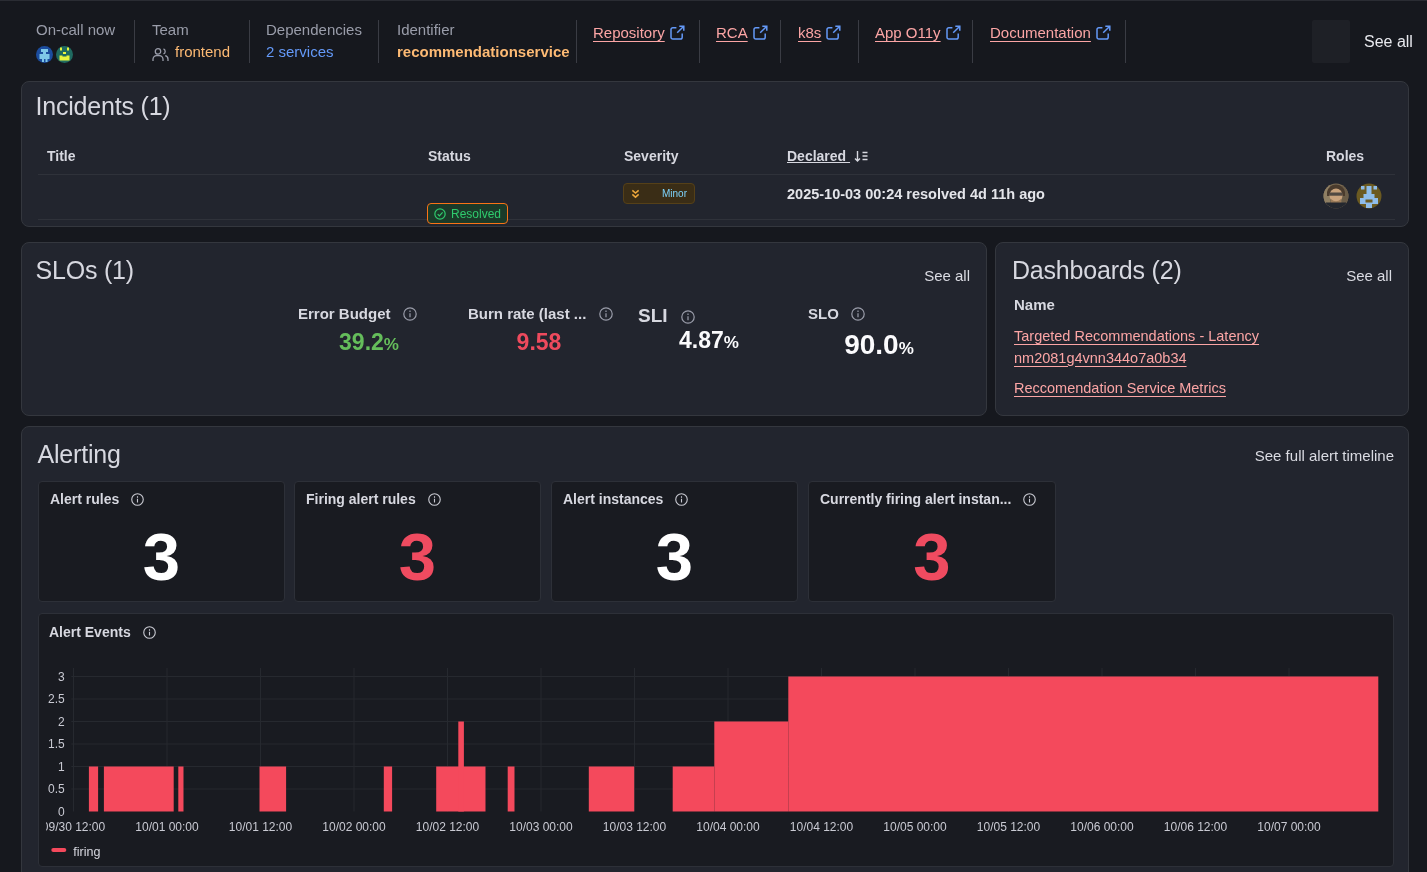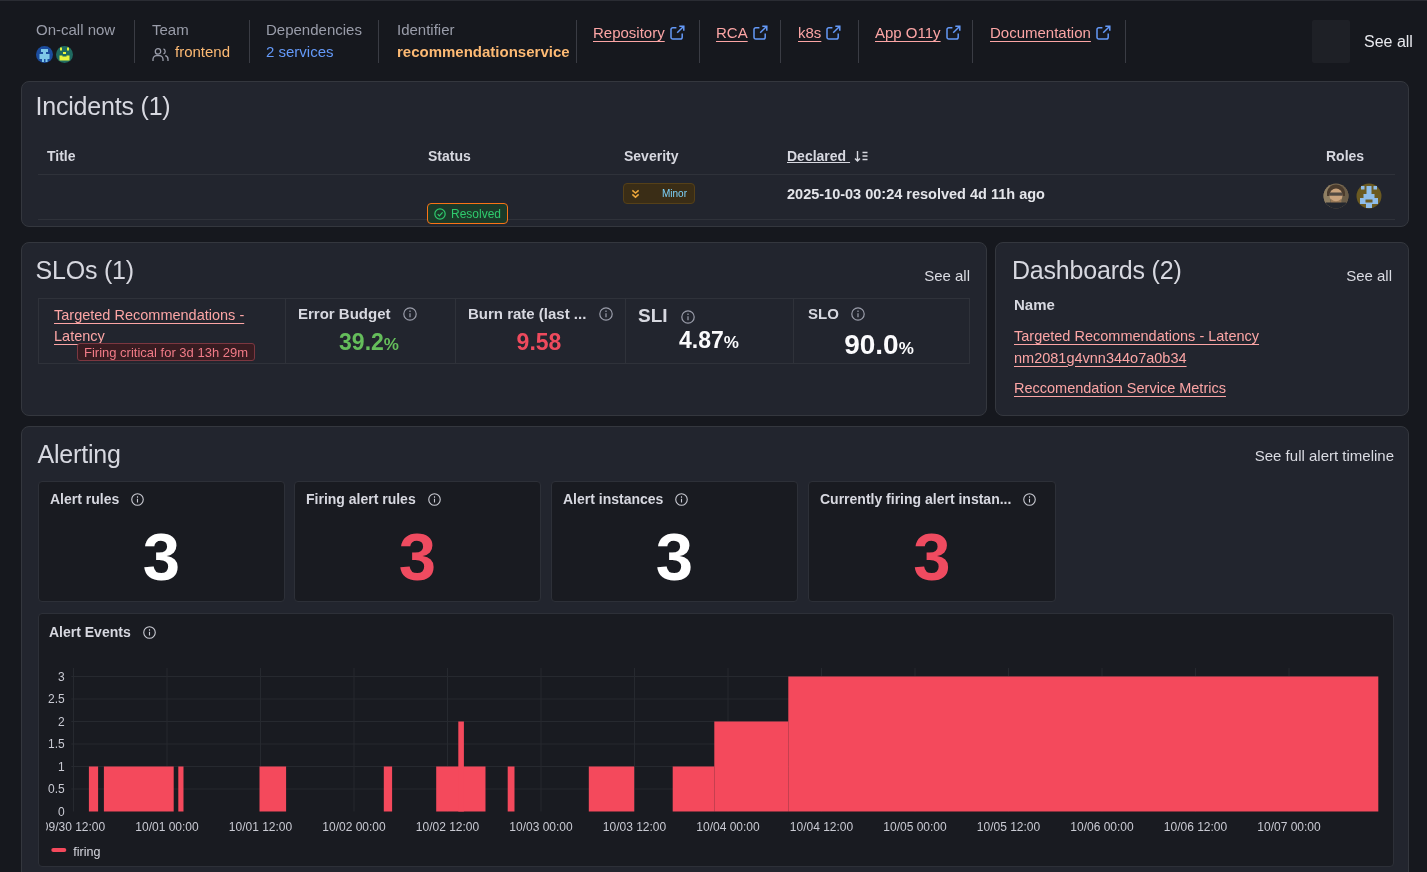--- a/index.html
+++ b/index.html
@@ -158,30 +158,20 @@
           </g>
           <rect x="9.5" y="16.5" width="7" height="3" fill="#6b5a21"></rect>
         </g>
       </svg>
     </div>
   </div>
 
   <div class="card" id="slos" style="left:21px;top:242px;width:966px;height:174px;">
     <div class="ctitle" style="left:13.5px;top:12.5px;">SLOs (1)</div>
     <div class="seeall" style="right:16px;top:24px;">See all</div>
-    <div style="position:absolute;left:16px;top:55px;width:932px;height:66px;border:1px solid #2f323a;border-left:1px solid #2f323a;">
-      <div style="position:absolute;left:246px;top:0;width:1px;height:100%;background:#2f323a;"></div>
-      <div style="position:absolute;left:416px;top:0;width:1px;height:100%;background:#2f323a;"></div>
-      <div style="position:absolute;left:586px;top:0;width:1px;height:100%;background:#2f323a;"></div>
-      <div style="position:absolute;left:754px;top:0;width:1px;height:100%;background:#2f323a;"></div>
-      <a class="link" style="position:absolute;left:15px;top:6px;width:210px;font-size:14.5px;line-height:21px;">Targeted Recommendations - Latency</a>
-      <div style="position:absolute;left:38px;top:44px;height:18px;background:#381c21;border:1px solid #7c3740;border-radius:3px;display:flex;align-items:center;padding:0 6px;">
-        <span style="color:#f17b87;font-size:13px;">Firing critical for 3d 13h 29m</span>
-      </div>
-    </div>
     <div class="statcol" style="position:absolute;left:262px;top:62px;width:170px;">
       <div class="hdr" style="font-size:15px;margin-left:14px;">Error Budget <span class="info"><svg width="14" height="14" viewBox="0 0 14 14" fill="none" stroke="#9a9daa" stroke-width="1.2">
               <circle cx="7" cy="7" r="6.2"></circle>
               <path d="M7 6.3 V10.3 M7 3.6 V5"></path>
             </svg></span></div>
       <div style="text-align:center;margin-top:7px;"><span style="font-size:23px;font-weight:700;color:#65bd5b;">39.2</span><span style="font-size:17px;font-weight:700;color:#65bd5b;">%</span></div>
     </div>
     <div class="statcol" style="position:absolute;left:432px;top:62px;width:170px;">
       <div class="hdr" style="font-size:15px;margin-left:14px;">Burn rate (last ... <span class="info"><svg width="14" height="14" viewBox="0 0 14 14" fill="none" stroke="#9a9daa" stroke-width="1.2">
               <circle cx="7" cy="7" r="6.2"></circle>

